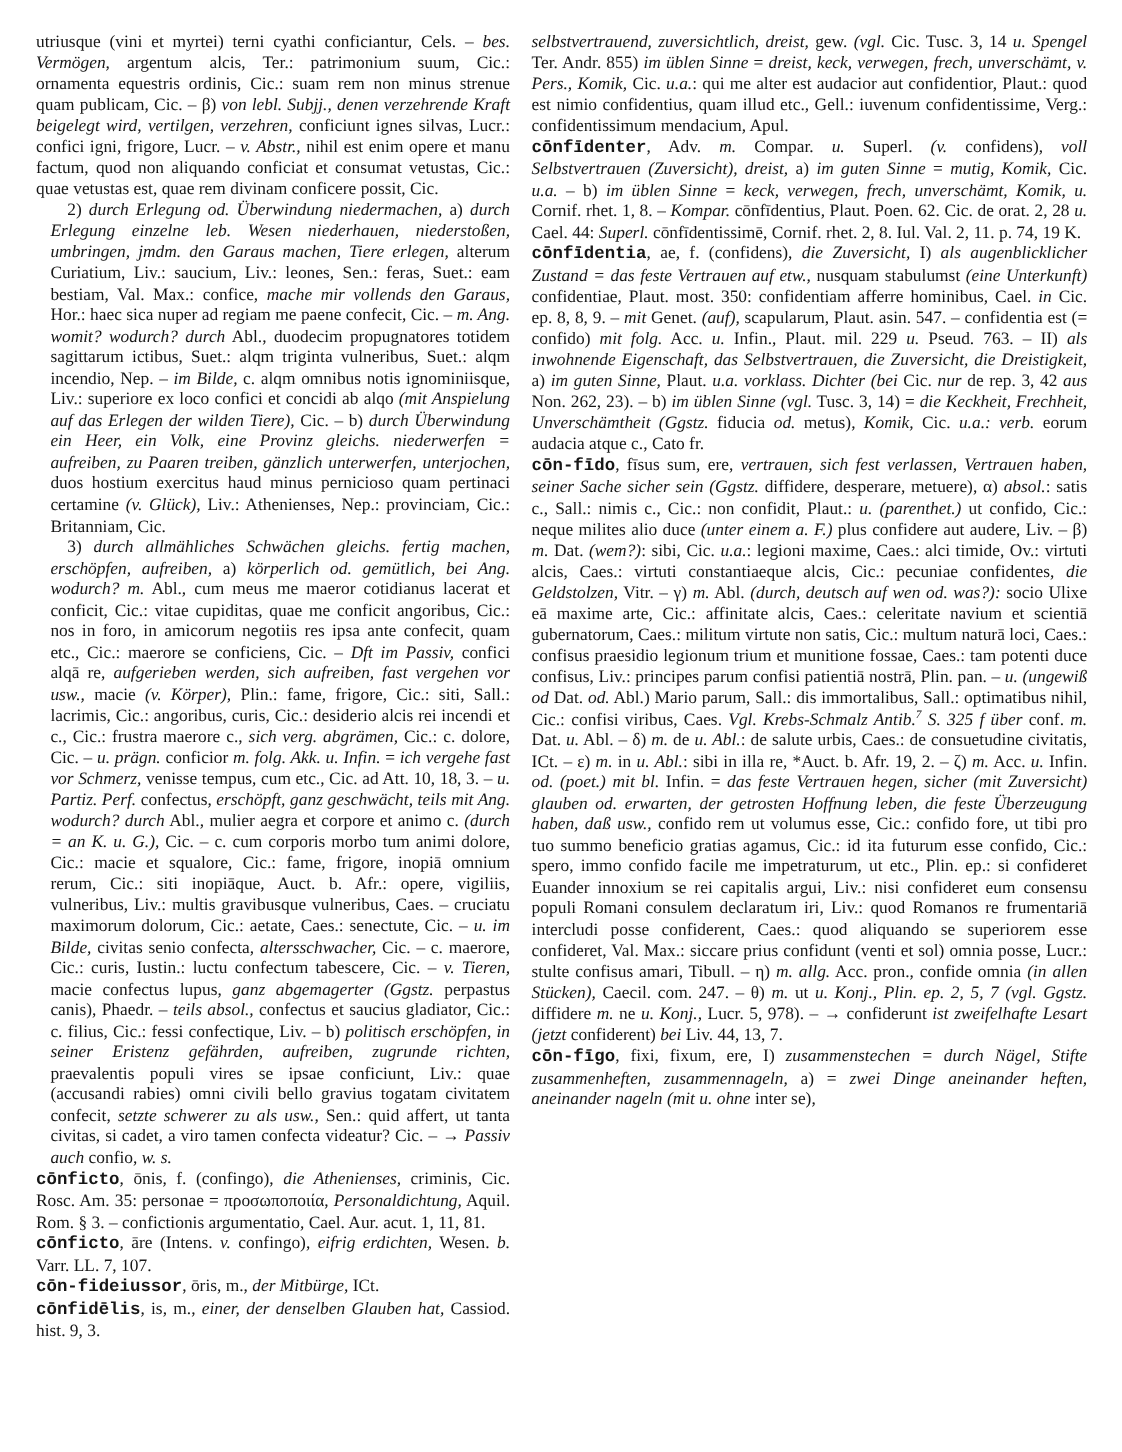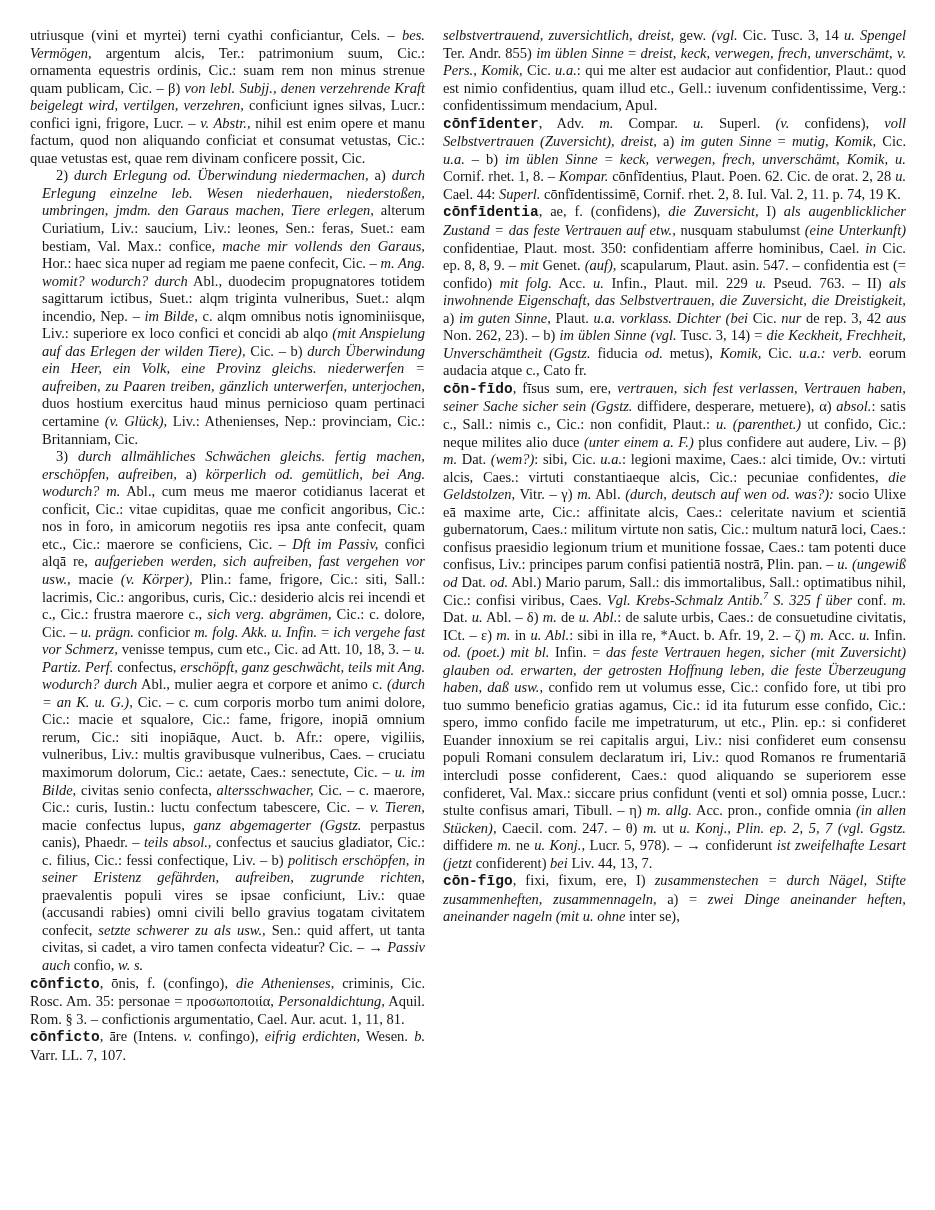--- a/index.html
+++ b/index.html
@@ -43,20 +43,22 @@
 <body>
 
 <div class="page">
   <div class="columns">
     <div class="column col-left">
         <p class="para"><span class="s-r">utriusque (vini et myrtei) terni cyathi conficiantur, Cels. – </span><span class="s-i">bes. Vermögen,</span><span class="s-r"> argentum alcis, Ter.: patrimonium suum, Cic.: ornamenta equestris ordinis, Cic.: suam rem non minus strenue quam publicam, Cic. – β) </span><span class="s-i">von lebl. Subjj., denen verzehrende Kraft beigelegt wird, </span><span class="s-bi">vertilgen, verzehren,</span><span class="s-r"> conficiunt ignes silvas, Lucr.: confici igni, frigore, Lucr. – </span><span class="s-i">v. Abstr.,</span><span class="s-r"> nihil est enim opere et manu factum, quod non aliquando conficiat et consumat vetustas, Cic.: quae vetustas est, quae rem divinam conficere possit, Cic.</span></p>
         <p class="para indent"><span class="s-r">2) </span><span class="s-i">durch Erlegung od. Überwindung </span><span class="s-bi">niedermachen,</span><span class="s-r"> a) </span><span class="s-i">durch Erlegung einzelne leb. Wesen </span><span class="s-bi">niederhauen,</span><span class="s-i"> niederstoßen, umbringen, jmdm. </span><span class="s-bi">den Garaus machen,</span><span class="s-i"> Tiere erlegen,</span><span class="s-r"> alterum Curiatium, Liv.: saucium, Liv.: leones, Sen.: feras, Suet.: eam bestiam, Val. Max.: confice, </span><span class="s-i">mache mir vollends den Garaus,</span><span class="s-r"> Hor.: haec sica nuper ad regiam me paene confecit, Cic. – </span><span class="s-i">m. Ang. </span><span class="s-bi">womit? wodurch? </span><span class="s-i">durch</span><span class="s-r"> Abl., duodecim propugnatores totidem sagittarum ictibus, Suet.: alqm triginta vulneribus, Suet.: alqm incendio, Nep. – </span><span class="s-i">im Bilde,</span><span class="s-r"> c. alqm omnibus notis ignominiisque, Liv.: superiore ex loco confici et concidi ab alqo </span><span class="s-i">(mit Anspielung auf das Erlegen der wilden Tiere),</span><span class="s-r"> Cic. – b) </span><span class="s-i">durch Überwindung ein Heer, ein Volk, eine Provinz gleichs. niederwerfen = </span><span class="s-bi">aufreiben, zu Paaren treiben, gänzlich unterwerfen, unterjochen,</span><span class="s-r"> duos hostium exercitus haud minus pernicioso quam pertinaci certamine </span><span class="s-i">(v. Glück),</span><span class="s-r"> Liv.: Athenienses, Nep.: provinciam, Cic.: Britanniam, Cic.</span></p>
         <p class="para indent"><span class="s-r">3) </span><span class="s-i">durch allmähliches Schwächen gleichs. fertig machen, </span><span class="s-bi">erschöpfen, aufreiben,</span><span class="s-r"> a) </span><span class="s-i">körperlich od. gemütlich, bei Ang. </span><span class="s-bi">wodurch? </span><span class="s-i">m.</span><span class="s-r"> Abl., cum meus me maeror cotidianus lacerat et conficit, Cic.: vitae cupiditas, quae me conficit angoribus, Cic.: nos in foro, in amicorum negotiis res ipsa ante confecit, quam etc., Cic.: maerore se conficiens, Cic. – </span><span class="s-i">Dft im Passiv,</span><span class="s-r"> confici alqā re, </span><span class="s-bi">aufgerieben werden, sich aufreiben, fast vergehen </span><span class="s-i">vor usw.,</span><span class="s-r"> macie </span><span class="s-i">(v. Körper),</span><span class="s-r"> Plin.: fame, frigore, Cic.: siti, Sall.: lacrimis, Cic.: angoribus, curis, Cic.: desiderio alcis rei incendi et c., Cic.: frustra maerore c., </span><span class="s-i">sich verg. abgrämen,</span><span class="s-r"> Cic.: c. dolore, Cic. – </span><span class="s-i">u. prägn.</span><span class="s-r"> conficior </span><span class="s-i">m. folg. Akk. u. Infin.</span><span class="s-r"> = </span><span class="s-i">ich vergehe fast vor Schmerz,</span><span class="s-r"> venisse tempus, cum etc., Cic. ad Att. 10, 18, 3. – </span><span class="s-i">u. Partiz. Perf.</span><span class="s-r"> confectus, </span><span class="s-bi">erschöpft, ganz geschwächt, teils mit Ang. wodurch? </span><span class="s-i">durch</span><span class="s-r"> Abl., mulier aegra et corpore et animo c. </span><span class="s-i">(durch = an K. u. G.),</span><span class="s-r"> Cic. – c. cum corporis morbo tum animi dolore, Cic.: macie et squalore, Cic.: fame, frigore, inopiā omnium rerum, Cic.: siti inopiāque, Auct. b. Afr.: opere, vigiliis, vulneribus, Liv.: multis gravibusque vulneribus, Caes. – cruciatu maximorum dolorum, Cic.: aetate, Caes.: senectute, Cic. – </span><span class="s-i">u. im Bilde,</span><span class="s-r"> civitas senio confecta, </span><span class="s-i">altersschwacher,</span><span class="s-r"> Cic. – c. maerore, Cic.: curis, Iustin.: luctu confectum tabescere, Cic. – </span><span class="s-i">v. Tieren,</span><span class="s-r"> macie confectus lupus, </span><span class="s-i">ganz abgemagerter (Ggstz.</span><span class="s-r"> perpastus canis), Phaedr. – </span><span class="s-i">teils absol.,</span><span class="s-r"> confectus et saucius gladiator, Cic.: c. filius, Cic.: fessi confectique, Liv. – b) </span><span class="s-i">politisch </span><span class="s-bi">erschöpfen, in seiner Eristenz gefährden, aufreiben, zugrunde richten,</span><span class="s-r"> praevalentis populi vires se ipsae conficiunt, Liv.: quae (accusandi rabies) omni civili bello gravius togatam civitatem confecit, </span><span class="s-i">setzte schwerer zu als usw.,</span><span class="s-r"> Sen.: quid affert, ut tanta civitas, si cadet, a viro tamen confecta videatur? Cic. – → </span><span class="s-i">Passiv auch</span><span class="s-r"> confio, </span><span class="s-i">w. s.</span></p>
         <p class="para"><span class="s-b">cōnficto</span><span class="s-r">, ōnis, f. (confingo), </span><span class="s-i">die </span><span class="s-bi">Athenienses,</span><span class="s-r"> criminis, Cic. Rosc. Am. 35: personae = προσωποποιία, </span><span class="s-i">Personaldichtung,</span><span class="s-r"> Aquil. Rom. § 3. – confictionis argumentatio, Cael. Aur. acut. 1, 11, 81.</span></p>
         <p class="para"><span class="s-b">cōnficto</span><span class="s-r">, āre (Intens. </span><span class="s-i">v.</span><span class="s-r"> confingo), </span><span class="s-bi">eifrig erdichten,</span><span class="s-r"> Wesen. </span><span class="s-i">b.</span><span class="s-r"> Varr. LL. 7, 107.</span></p>
+        <p class="para"><span class="s-b">cōn-fideiussor</span><span class="s-r">, ōris, m., </span><span class="s-i">der </span><span class="s-bi">Mitbürge,</span><span class="s-r"> ICt.</span></p>
+        <p class="para"><span class="s-b">cōnfidēlis</span><span class="s-r">, is, m., </span><span class="s-bi">einer, der denselben Glauben hat,</span><span class="s-r"> Cassiod. hist. 9, 3.</span></p>
       </div>
     <div class="column col-right">
         <p class="para"><span class="s-bi">selbstvertrauend, zuversichtlich, dreist,</span><span class="s-r"> gew. </span><span class="s-i">(vgl.</span><span class="s-r"> Cic. Tusc. 3, 14 </span><span class="s-i">u. Spengel</span><span class="s-r"> Ter. Andr. 855) </span><span class="s-i">im üblen Sinne</span><span class="s-r"> = </span><span class="s-bi">dreist,</span><span class="s-i"> keck, </span><span class="s-bi">verwegen, frech, unverschämt,</span><span class="s-i"> v. Pers., Komik,</span><span class="s-r"> Cic. </span><span class="s-i">u.a.</span><span class="s-r">: qui me alter est audacior aut confidentior, Plaut.: quod est nimio confidentius, quam illud etc., Gell.: iuvenum confidentissime, Verg.: confidentissimum mendacium, Apul.</span></p>
         <p class="para"><span class="s-b">cōnfīdenter</span><span class="s-r">, Adv. </span><span class="s-i">m.</span><span class="s-r"> Compar. </span><span class="s-i">u.</span><span class="s-r"> Superl. </span><span class="s-i">(v.</span><span class="s-r"> confidens), </span><span class="s-bi">voll Selbstvertrauen (Zuversicht), dreist,</span><span class="s-r"> a) </span><span class="s-i">im guten Sinne</span><span class="s-r"> = </span><span class="s-bi">mutig,</span><span class="s-i"> Komik,</span><span class="s-r"> Cic. </span><span class="s-i">u.a.</span><span class="s-r"> – b) </span><span class="s-i">im üblen Sinne</span><span class="s-r"> = </span><span class="s-bi">keck, verwegen, frech, unverschämt,</span><span class="s-i"> Komik, u.</span><span class="s-r"> Cornif. rhet. 1, 8. – </span><span class="s-i">Kompar.</span><span class="s-r"> cōnfīdentius, Plaut. Poen. 62. Cic. de orat. 2, 28 </span><span class="s-i">u.</span><span class="s-r"> Cael. 44: </span><span class="s-i">Superl.</span><span class="s-r"> cōnfīdentissimē, Cornif. rhet. 2, 8. Iul. Val. 2, 11. p. 74, 19 K.</span></p>
         <p class="para"><span class="s-b">cōnfīdentia</span><span class="s-r">, ae, f. (confidens), </span><span class="s-i">die </span><span class="s-bi">Zuversicht,</span><span class="s-r"> I) </span><span class="s-i">als augenblicklicher Zustand = das </span><span class="s-bi">feste Vertrauen auf</span><span class="s-i"> etw.,</span><span class="s-r"> nusquam stabulumst </span><span class="s-i">(eine Unterkunft)</span><span class="s-r"> confidentiae, Plaut. most. 350: confidentiam afferre hominibus, Cael. </span><span class="s-i">in</span><span class="s-r"> Cic. ep. 8, 8, 9. – </span><span class="s-i">mit</span><span class="s-r"> Genet. </span><span class="s-i">(auf),</span><span class="s-r"> scapularum, Plaut. asin. 547. – confidentia est (= confido) </span><span class="s-i">mit folg.</span><span class="s-r"> Acc. </span><span class="s-i">u.</span><span class="s-r"> Infin., Plaut. mil. 229 </span><span class="s-i">u.</span><span class="s-r"> Pseud. 763. – II) </span><span class="s-i">als inwohnende Eigenschaft, das </span><span class="s-bi">Selbstvertrauen,</span><span class="s-i"> die </span><span class="s-bi">Zuversicht,</span><span class="s-i"> die </span><span class="s-bi">Dreistigkeit,</span><span class="s-r"> a) </span><span class="s-i">im guten Sinne,</span><span class="s-r"> Plaut. </span><span class="s-i">u.a. vorklass. Dichter (bei</span><span class="s-r"> Cic. </span><span class="s-i">nur</span><span class="s-r"> de rep. 3, 42 </span><span class="s-i">aus</span><span class="s-r"> Non. 262, 23). – b) </span><span class="s-i">im üblen Sinne (vgl.</span><span class="s-r"> Tusc. 3, 14) = </span><span class="s-i">die Keckheit, Frechheit, </span><span class="s-bi">Unverschämtheit</span><span class="s-i"> (Ggstz.</span><span class="s-r"> fiducia </span><span class="s-i">od.</span><span class="s-r"> metus), </span><span class="s-i">Komik,</span><span class="s-r"> Cic. </span><span class="s-i">u.a.: verb.</span><span class="s-r"> eorum audacia atque c., Cato fr.</span></p>
         <p class="para"><span class="s-b">cōn-fīdo</span><span class="s-r">, fīsus sum, ere, </span><span class="s-bi">vertrauen, sich fest verlassen, Vertrauen haben, seiner Sache sicher sein</span><span class="s-i"> (Ggstz.</span><span class="s-r"> diffidere, desperare, metuere), α) </span><span class="s-i">absol.</span><span class="s-r">: satis c., Sall.: nimis c., Cic.: non confidit, Plaut.: </span><span class="s-i">u. (parenthet.)</span><span class="s-r"> ut confido, Cic.: neque milites alio duce </span><span class="s-i">(unter einem a. F.)</span><span class="s-r"> plus confidere aut audere, Liv. – β) </span><span class="s-i">m.</span><span class="s-r"> Dat. </span><span class="s-i">(wem?)</span><span class="s-r">: sibi, Cic. </span><span class="s-i">u.a.</span><span class="s-r">: legioni maxime, Caes.: alci timide, Ov.: virtuti alcis, Caes.: virtuti constantiaeque alcis, Cic.: pecuniae confidentes, </span><span class="s-i">die Geldstolzen,</span><span class="s-r"> Vitr. – γ) </span><span class="s-i">m.</span><span class="s-r"> Abl. </span><span class="s-i">(durch, deutsch </span><span class="s-bi">auf wen</span><span class="s-i"> od. </span><span class="s-bi">was?):</span><span class="s-r"> socio Ulixe eā maxime arte, Cic.: affinitate alcis, Caes.: celeritate navium et scientiā gubernatorum, Caes.: militum virtute non satis, Cic.: multum naturā loci, Caes.: confisus praesidio legionum trium et munitione fossae, Caes.: tam potenti duce confisus, Liv.: principes parum confisi patientiā nostrā, Plin. pan. – </span><span class="s-i">u. (ungewiß od</span><span class="s-r"> Dat. </span><span class="s-i">od.</span><span class="s-r"> Abl.) Mario parum, Sall.: dis immortalibus, Sall.: optimatibus nihil, Cic.: confisi viribus, Caes. </span><span class="s-i">Vgl. Krebs-Schmalz Antib.</span><span class="s-isup">7</span><span class="s-i"> S. 325 f über</span><span class="s-r"> conf. </span><span class="s-i">m.</span><span class="s-r"> Dat. </span><span class="s-i">u.</span><span class="s-r"> Abl. – δ) </span><span class="s-i">m.</span><span class="s-r"> de </span><span class="s-i">u. Abl.</span><span class="s-r">: de salute urbis, Caes.: de consuetudine civitatis, ICt. – ε) </span><span class="s-i">m.</span><span class="s-r"> in </span><span class="s-i">u. Abl.</span><span class="s-r">: sibi in illa re, *Auct. b. Afr. 19, 2. – ζ) </span><span class="s-i">m.</span><span class="s-r"> Acc. </span><span class="s-i">u.</span><span class="s-r"> Infin. </span><span class="s-i">od. (poet.) mit bl.</span><span class="s-r"> Infin. = </span><span class="s-bi">das feste Vertrauen hegen, sicher (mit Zuversicht) glauben od. erwarten, der getrosten Hoffnung leben, die feste Überzeugung haben,</span><span class="s-i"> daß usw.,</span><span class="s-r"> confido rem ut volumus esse, Cic.: confido fore, ut tibi pro tuo summo beneficio gratias agamus, Cic.: id ita futurum esse confido, Cic.: spero, immo confido facile me impetraturum, ut etc., Plin. ep.: si confideret Euander innoxium se rei capitalis argui, Liv.: nisi confideret eum consensu populi Romani consulem declaratum iri, Liv.: quod Romanos re frumentariā intercludi posse confiderent, Caes.: quod aliquando se superiorem esse confideret, Val. Max.: siccare prius confidunt (venti et sol) omnia posse, Lucr.: stulte confisus amari, Tibull. – η) </span><span class="s-i">m. allg.</span><span class="s-r"> Acc. pron., confide omnia </span><span class="s-i">(in allen Stücken),</span><span class="s-r"> Caecil. com. 247. – θ) </span><span class="s-i">m.</span><span class="s-r"> ut </span><span class="s-i">u. Konj., Plin. ep. 2, 5, 7 (vgl. Ggstz.</span><span class="s-r"> diffidere </span><span class="s-i">m.</span><span class="s-r"> ne </span><span class="s-i">u. Konj.,</span><span class="s-r"> Lucr. 5, 978). – → confiderunt </span><span class="s-i">ist zweifelhafte Lesart (jetzt</span><span class="s-r"> confiderent) </span><span class="s-i">bei</span><span class="s-r"> Liv. 44, 13, 7.</span></p>
         <p class="para"><span class="s-b">cōn-fīgo</span><span class="s-r">, fixi, fixum, ere, I) </span><span class="s-i">zusammenstechen = durch Nägel, Stifte </span><span class="s-bi">zusammenheften, zusammennageln,</span><span class="s-r"> a) = </span><span class="s-i">zwei Dinge </span><span class="s-bi">aneinander heften, aneinander nageln</span><span class="s-i"> (mit u. ohne</span><span class="s-r"> inter se),</span></p>
       </div>
   </div>
   <div class="page-number">244</div>

